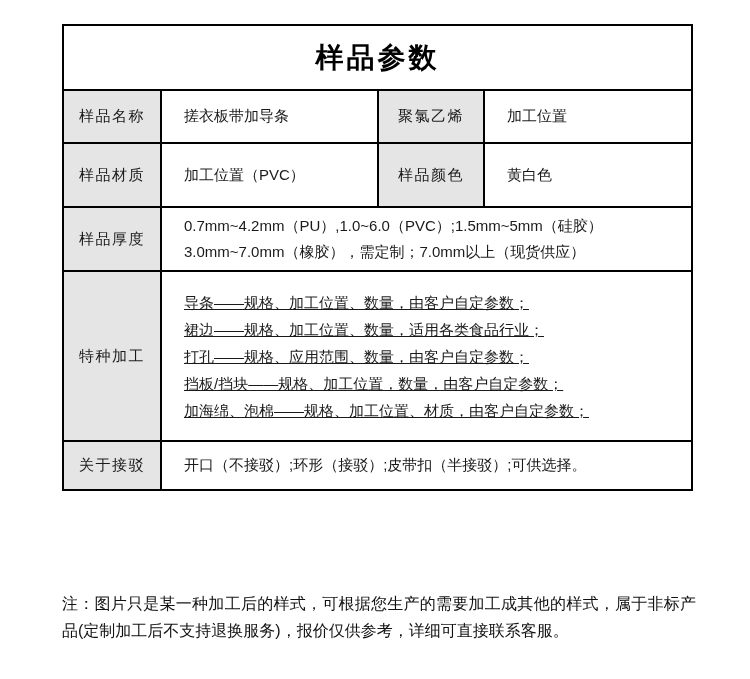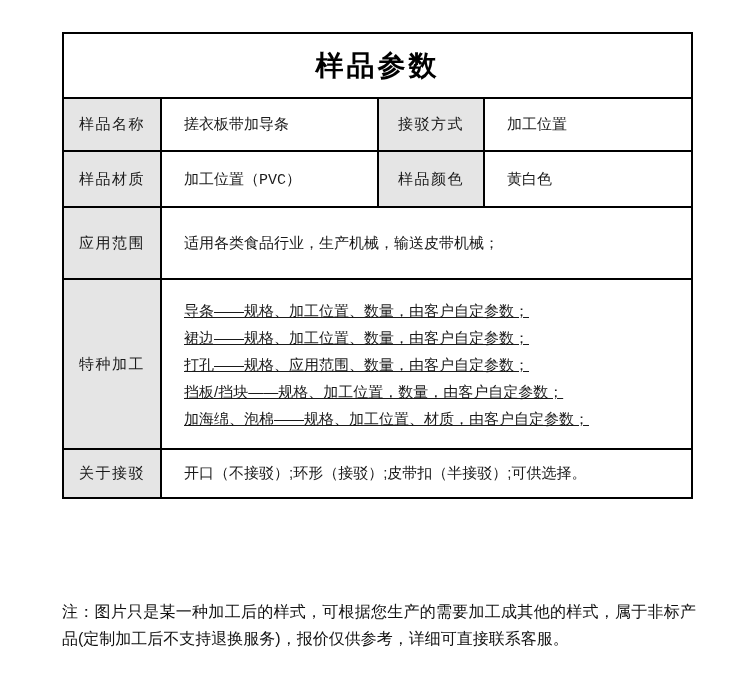--- a/index.html
+++ b/index.html
@@ -12,21 +12,21 @@
   .page {
     position: relative;
     width: 750px;
     height: 679px;
     background: #ffffff;
     overflow: hidden;
   }
   table.spec-table {
     position: absolute;
     left: 62px;
-    top: 32px;
+    top: 24px;
     width: 629px;
     border-collapse: collapse;
     table-layout: fixed;
   }
   table.spec-table td {
     border: 2px solid #000000;
     box-sizing: border-box;
     vertical-align: middle;
   }
   td.title-cell {
@@ -52,35 +52,34 @@
     color: #1a1a1a;
   }
   .cell-line {
     line-height: 26px;
   }
   .special-lines .cell-line {
     line-height: 27px;
     text-decoration: underline;
   }
   tr.r-name  td { height: 53px; }
-  tr.r-mat   td { height: 56px; font-family: Liberation Mono, monospace; }
+  tr.r-mat   td { height: 64px; }
   tr.r-thick td { height: 64px; }
   tr.r-app   td { height: 72px; }
   tr.r-spec  td { height: 170px; }
   tr.r-join  td { height: 49px; }
   .footer-note {
     position: absolute;
     left: 62px;
     top: 590px;
     width: 634px;
     font-size: 16px;
     line-height: 27px;
     color: #111111;
     text-align: justify;
-    margin-top: 8px;
   }
 </style>
 </head>
 <body>
 
 <div class="page">
 
   <table class="spec-table">
     <colgroup>
       <col style="width:98px">
@@ -89,42 +88,45 @@
       <col style="width:208px">
     </colgroup>
     <tbody>
       <tr>
         <td class="title-cell" colspan="4">样品参数</td>
       </tr>
 
       <tr class="r-name">
         <td class="label-cell">样品名称</td>
         <td class="value-cell">搓衣板带加导条</td>
-        <td class="label-cell">接驳方式</td>
+        <td class="label-cell">聚氯乙烯</td>
         <td class="value-cell">加工位置</td>
       </tr>
 
       <tr class="r-mat">
         <td class="label-cell">样品材质</td>
         <td class="value-cell">加工位置（PVC）</td>
         <td class="label-cell">样品颜色</td>
         <td class="value-cell">黄白色</td>
       </tr>
 
+      <tr class="r-thick">
+        <td class="label-cell">样品厚度</td>
+        <td class="value-cell" colspan="3">
+          <div class="cell-line">0.7mm~4.2mm（PU）,1.0~6.0（PVC）;1.5mm~5mm（硅胶）</div>
+          <div class="cell-line">3.0mm~7.0mm（橡胶），需定制；7.0mm以上（现货供应）</div>
+        </td>
+      </tr>
 
-      <tr class="r-app">
-        <td class="label-cell">应用范围</td>
-        <td class="value-cell" colspan="3">适用各类食品行业，生产机械，输送皮带机械；</td>
-      </tr>
 
       <tr class="r-spec">
         <td class="label-cell">特种加工</td>
         <td class="value-cell special-lines" colspan="3">
           <div class="cell-line">导条——规格、加工位置、数量，由客户自定参数；</div>
-          <div class="cell-line">裙边——规格、加工位置、数量，由客户自定参数；</div>
+          <div class="cell-line">裙边——规格、加工位置、数量，适用各类食品行业；</div>
           <div class="cell-line">打孔——规格、应用范围、数量，由客户自定参数；</div>
           <div class="cell-line">挡板/挡块——规格、加工位置，数量，由客户自定参数；</div>
           <div class="cell-line">加海绵、泡棉——规格、加工位置、材质，由客户自定参数；</div>
         </td>
       </tr>
 
       <tr class="r-join">
         <td class="label-cell">关于接驳</td>
         <td class="value-cell" colspan="3">开口（不接驳）;环形（接驳）;皮带扣（半接驳）;可供选择。</td>
       </tr>

